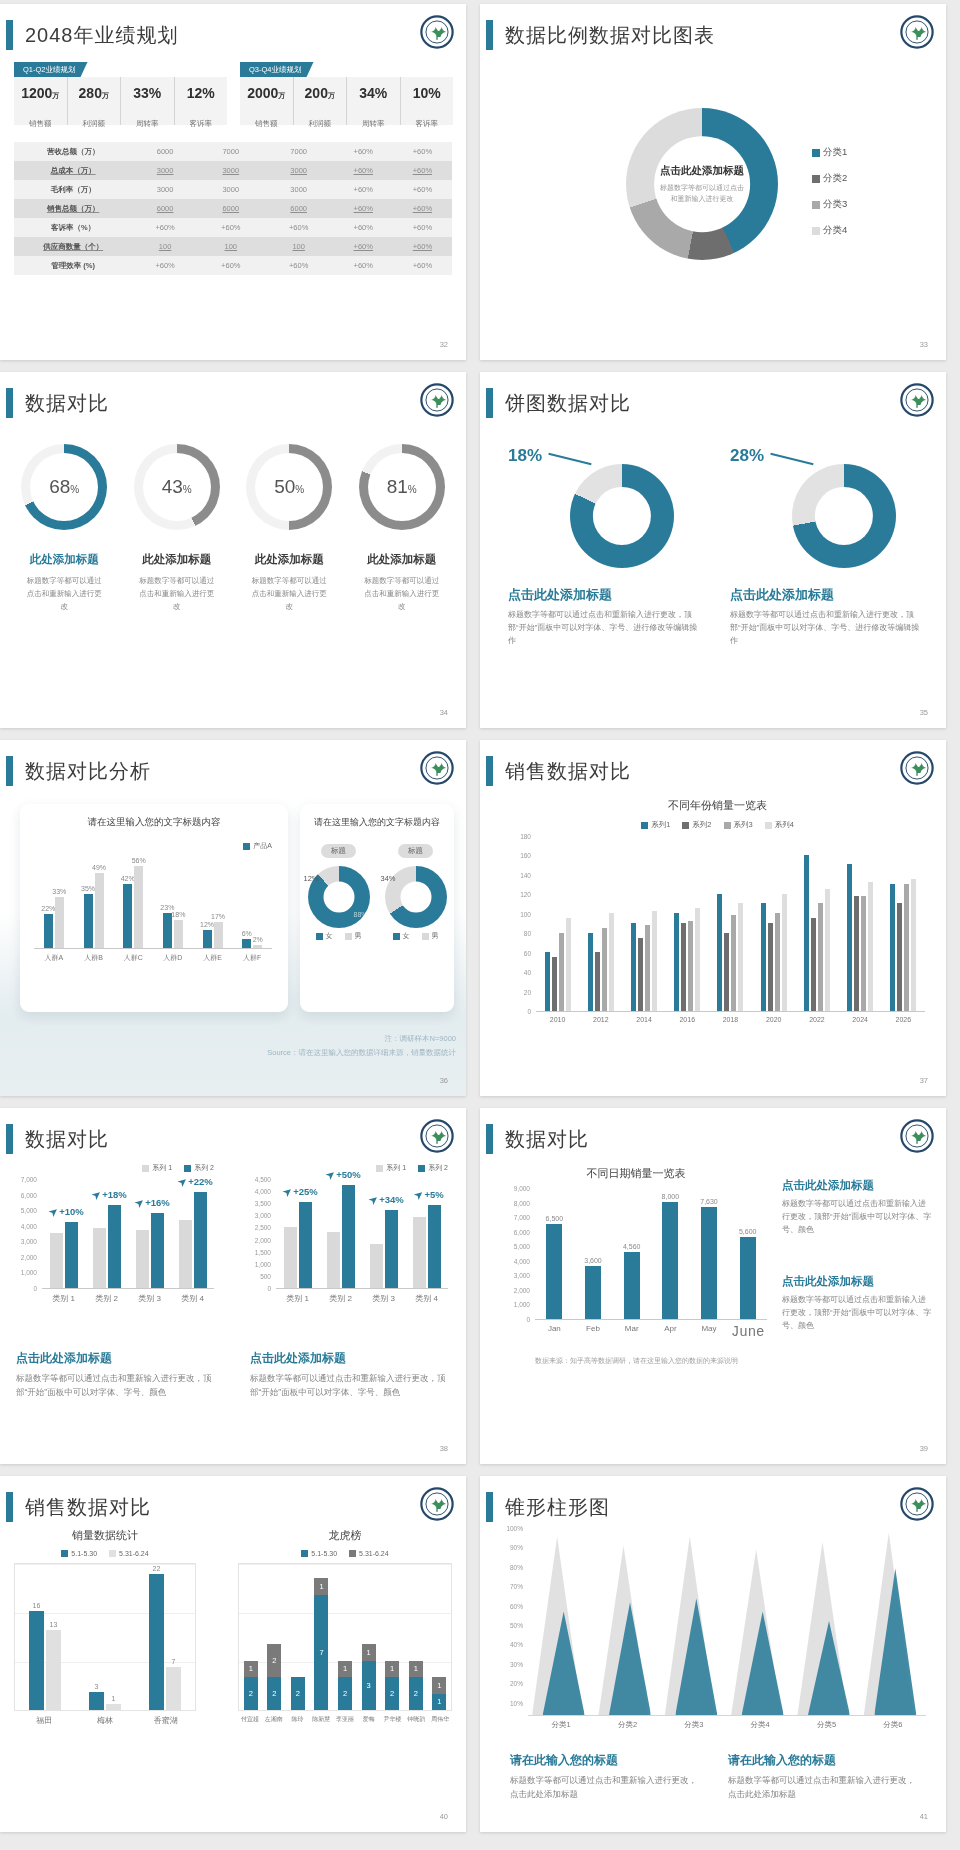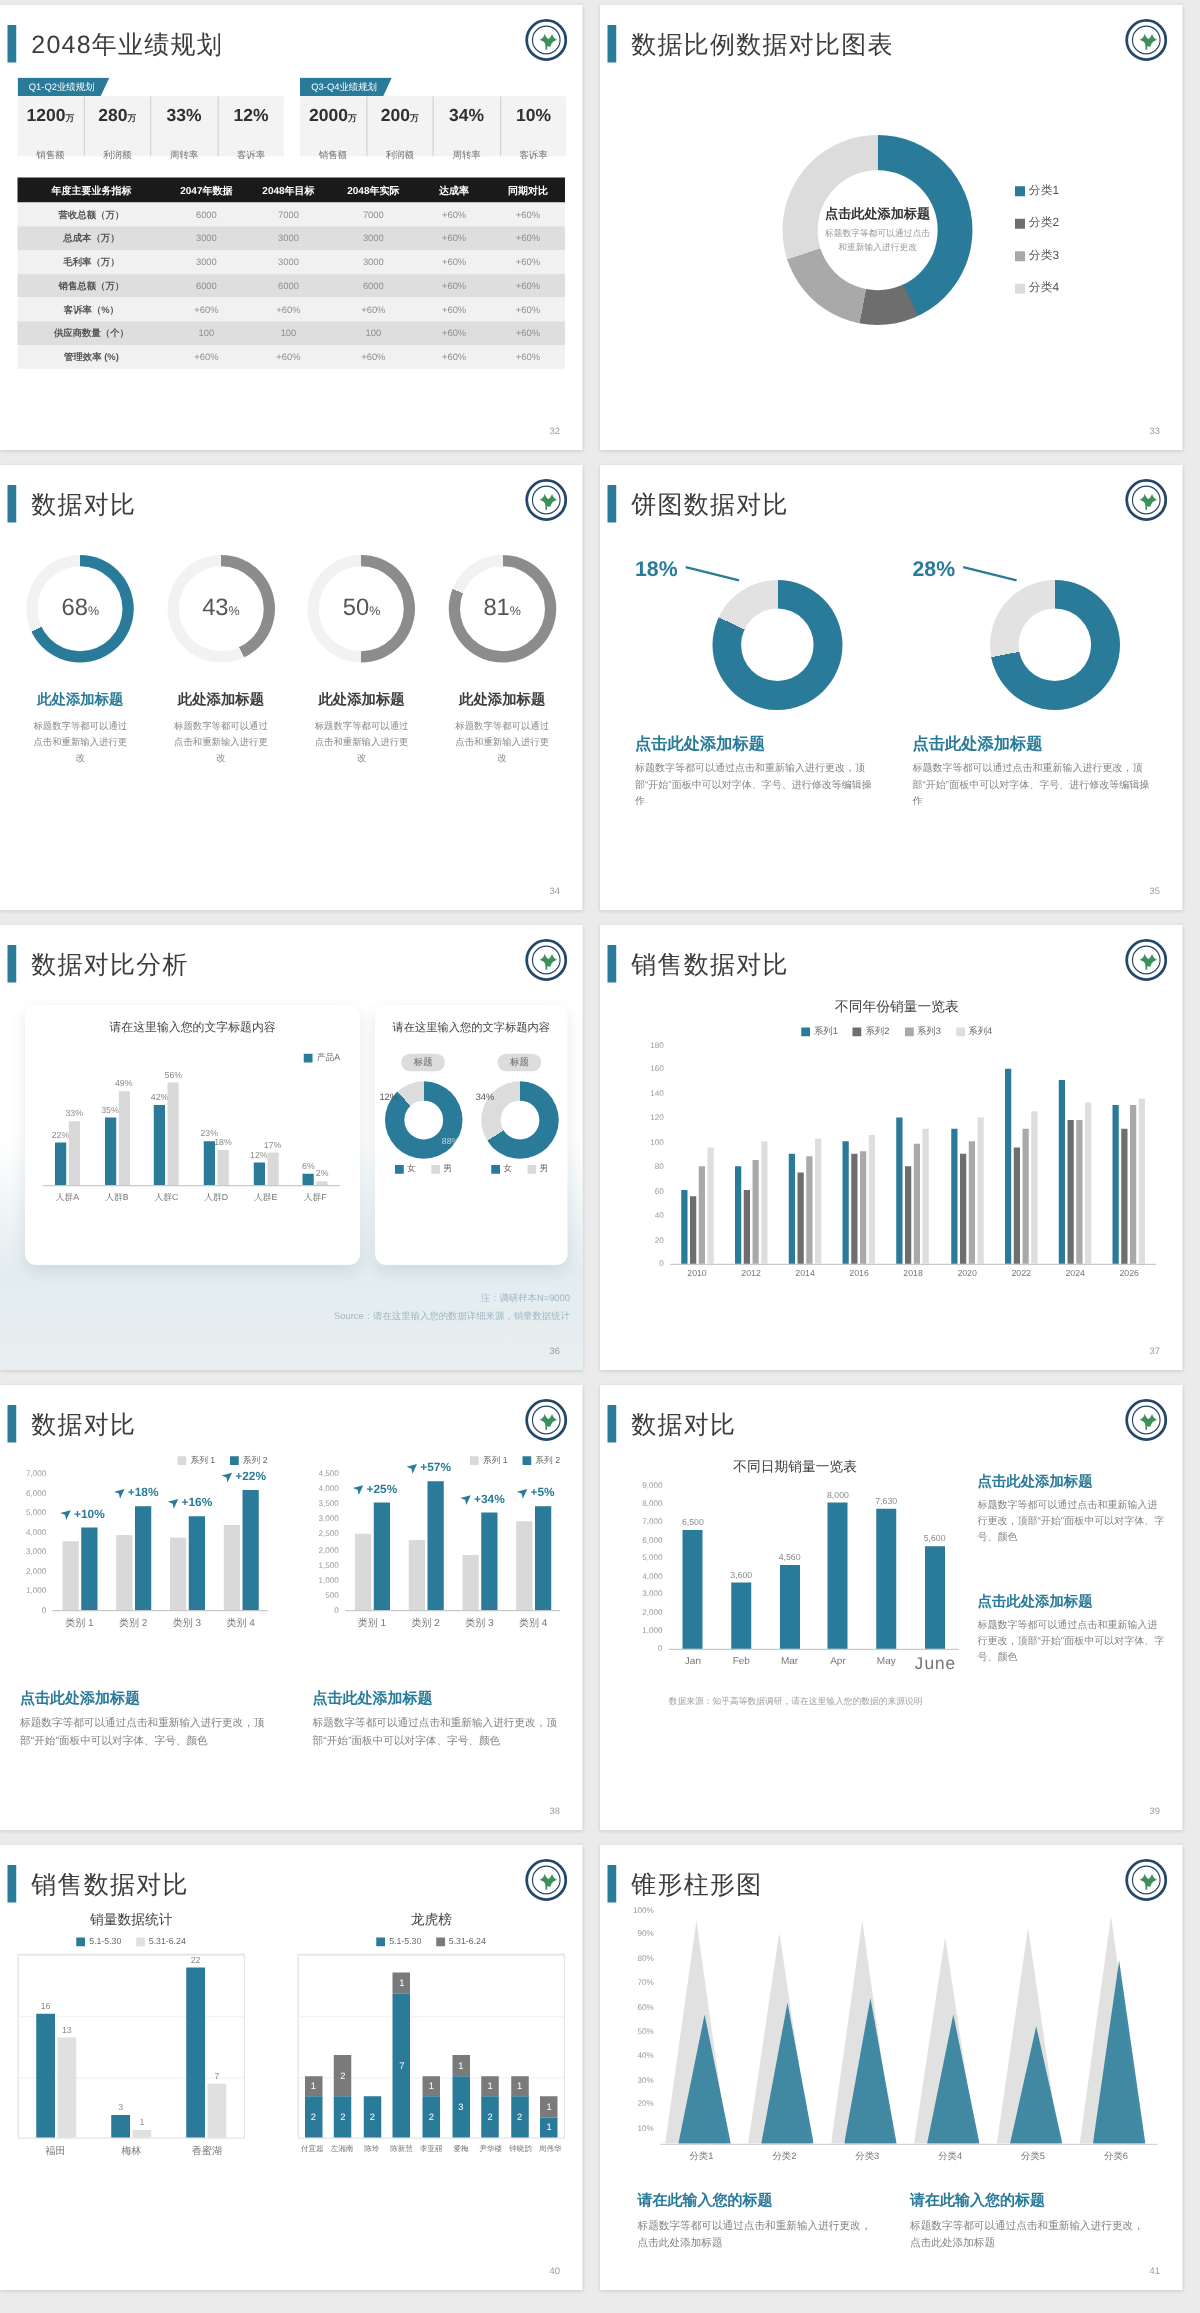--- a/index.html
+++ b/index.html
@@ -18,21 +18,21 @@
   .statsbg{position:absolute;top:15px;left:0;right:0;height:48px;background:#f3f3f3;display:flex;}
   .stat{flex:1;text-align:center;padding-top:7px;}
   .stat+.stat{border-left:1px solid #d4d4d4;}
   .stat .v{font-size:14px;font-weight:700;color:#303030;}
   .stat .u{font-size:7px;font-weight:700;color:#303030;}
   .stat .l{font-size:7.5px;color:#707070;margin-top:17px;}
   .tbl{position:absolute;left:14px;right:14px;top:138px;}
   .trow{display:flex;align-items:center;height:19px;text-align:center;font-size:7.5px;color:#8f8f8f;}
   .trow.h{background:#1a1a1a;color:#fff;height:20px;font-weight:700;font-size:8px;}
   .trow.odd{background:#f1f1f1;}
-  .trow.even{background:#dedede;}
+  .trow.even{background:#dedede;text-decoration:underline;}
   .trow .c0{color:#555;font-weight:600;}
   .trow.h .c0{color:#fff;}
   
   .chartwrap{position:absolute;}
   .ct{font-size:11px;color:#404040;text-align:center;margin-bottom:7px;}
   .legend{display:flex;gap:12px;justify-content:center;align-items:center;margin:3px 0 6px 0;font-size:7.5px;color:#666;}
   .legend.right{justify-content:flex-end;}
   .lgit{display:flex;align-items:center;gap:3px;}
   .lgsq{width:7px;height:7px;flex:none;}
   .crow{display:flex;align-items:stretch;}
@@ -103,28 +103,20 @@
             <div class="vwrap"><span class="v">34%</span><span class="u"></span></div>
             <div class="l">周转率</div>
           </div>
           <div class="stat">
             <div class="vwrap"><span class="v">10%</span><span class="u"></span></div>
             <div class="l">客诉率</div>
           </div>
         </div>
       </div>
       <div class="tbl">
-        <div class="trow h">
-          <div class="c0" style="width: 27%;">年度主要业务指标</div>
-          <div class="c1" style="width: 15%;">2047年数据</div>
-          <div class="c2" style="width: 15%;">2048年目标</div>
-          <div class="c3" style="width: 16%;">2048年实际</div>
-          <div class="c4" style="width: 13.5%;">达成率</div>
-          <div class="c5" style="width: 13.5%;">同期对比</div>
-        </div>
         <div class="trow odd">
           <div class="c0" style="width: 27%;">营收总额（万）</div>
           <div class="c1" style="width: 15%;">6000</div>
           <div class="c2" style="width: 15%;">7000</div>
           <div class="c3" style="width: 16%;">7000</div>
           <div class="c4" style="width: 13.5%;">+60%</div>
           <div class="c5" style="width: 13.5%;">+60%</div>
         </div>
         <div class="trow even">
           <div class="c0" style="width: 27%;">总成本（万）</div>
@@ -783,21 +775,21 @@
             </div>
             <div class="group">
               <div class="bcol" style="width: 13px;">
                 <div class="bar" style="height: 56.2222px; background: rgb(217, 217, 217);"></div>
               </div>
               <div class="bcol" style="width: 13px;">
                 <div class="bar" style="height: 102.667px; background: rgb(42, 123, 153);"></div>
               </div>
               <div class="ann" style="bottom: 107.667px;">
                 <div class="arrow" style="color: rgb(42, 123, 153);">➤</div>
-                <div class="anntx">+57%</div>
+                <div class="anntx">+50%</div>
               </div>
             </div>
             <div class="group">
               <div class="bcol" style="width: 13px;">
                 <div class="bar" style="height: 44px; background: rgb(217, 217, 217);"></div>
               </div>
               <div class="bcol" style="width: 13px;">
                 <div class="bar" style="height: 78.2222px; background: rgb(42, 123, 153);"></div>
               </div>
               <div class="ann" style="bottom: 83.2222px;">

